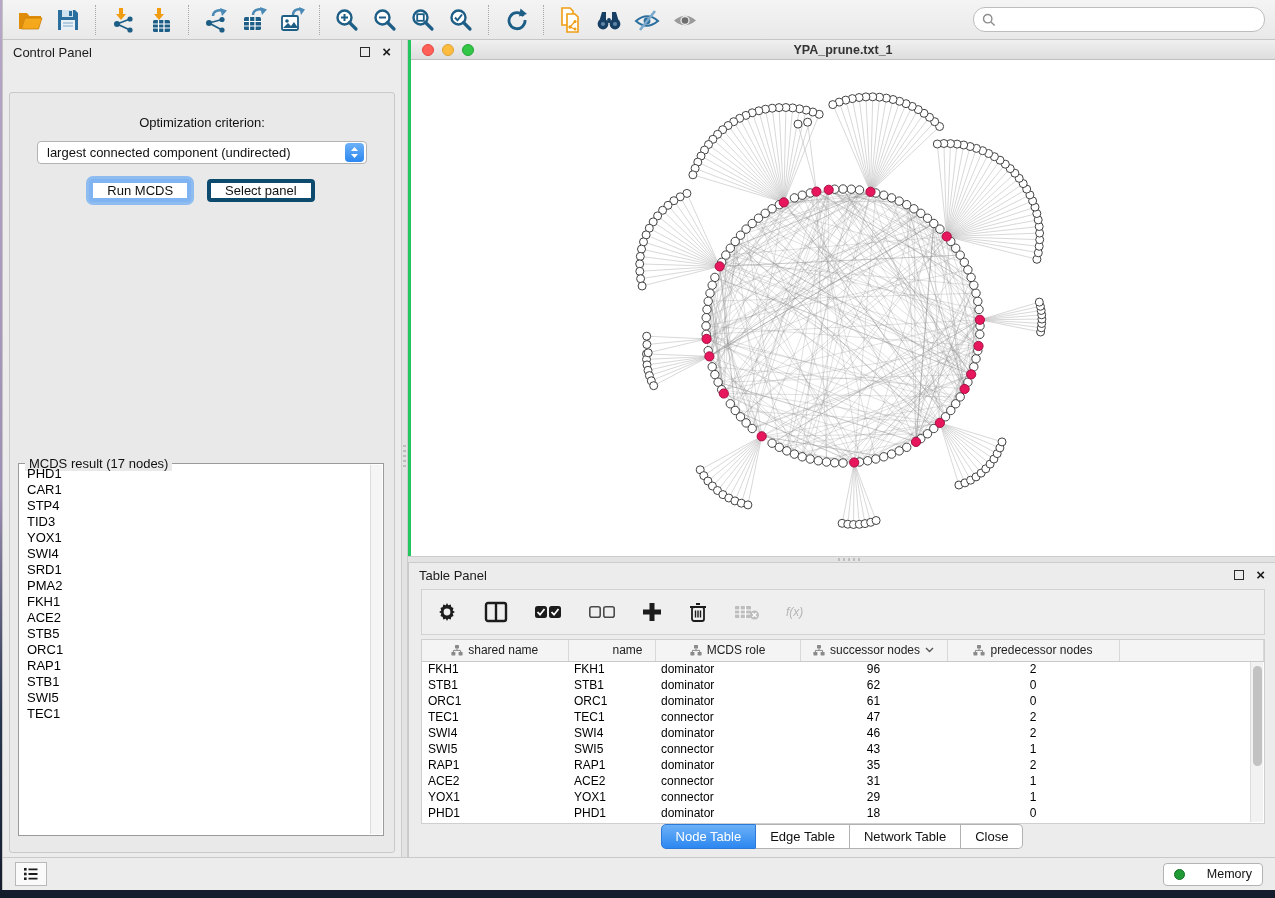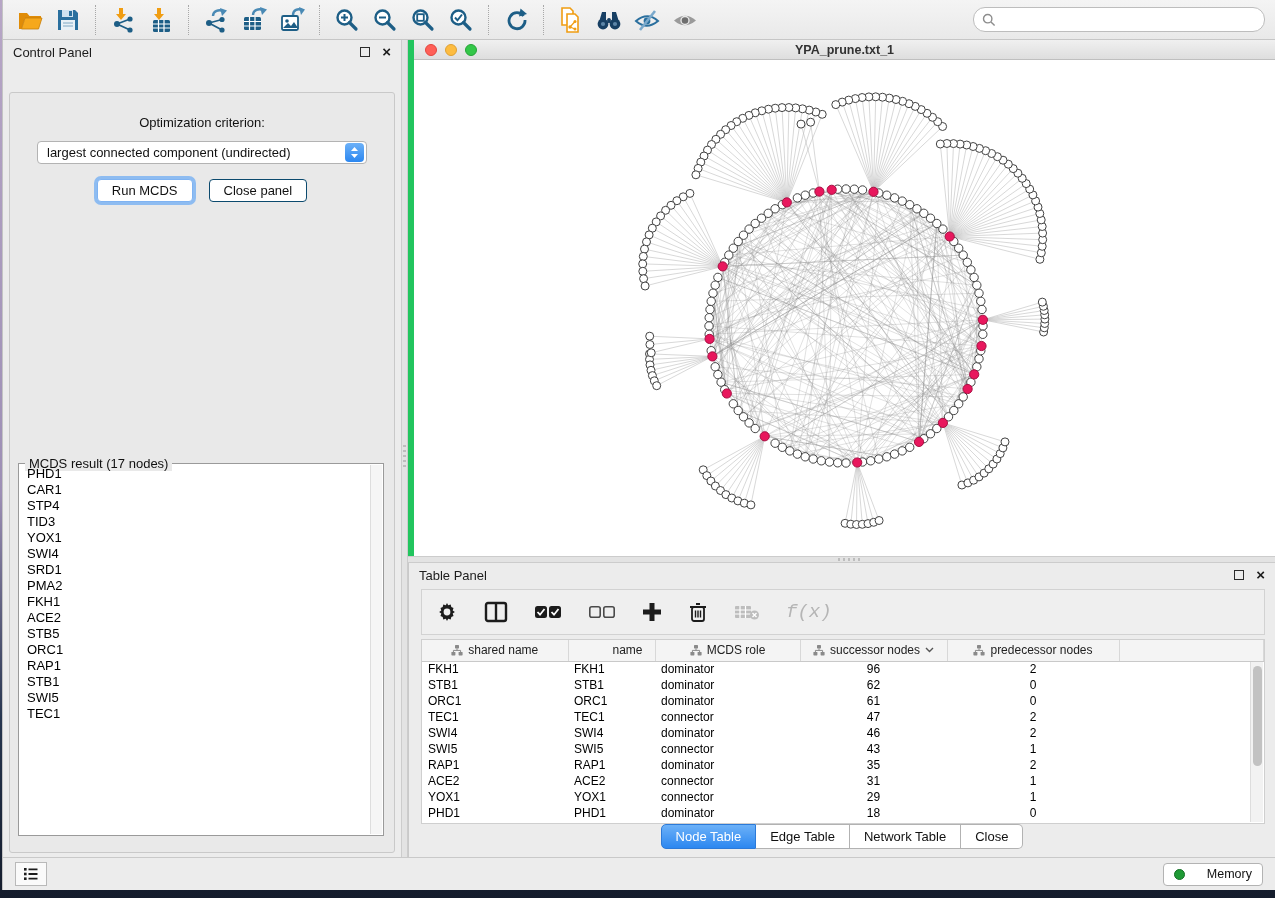--- a/index.html
+++ b/index.html
@@ -35,47 +35,47 @@
   .cp-tab:last-child { border-radius: 0 5px 5px 0; }
   .cp-tab.active { background: linear-gradient(#6cb1f8,#2c87f0); color: #fff; border-color: #2c7ad8; border-radius: 5px; }
   .cp-inner { position: absolute; top: 52px; left: 6px; right: 6px; bottom: 4px; background: #e9e9e9; border: 1px solid #c9c9c9; border-radius: 3px; }
   .opt-label { margin-top: 22px; text-align: center; font-size: 13px; color: #111; }
   .combo-row { display: flex; justify-content: center; margin-top: 11px; }
   .combo { width: 330px; height: 23px; background: #fff; border: 1px solid #b3b3b3; border-radius: 4px; display: flex; align-items: center; position: relative; }
   .combo .combo-text { flex: 1; font-size: 13px; padding-left: 9px; color: #111; }
   .combo .stepper { width: 19px; height: 19px; margin-right: 2px; border-radius: 4px; background: linear-gradient(#6cb1f8,#2c87f0); display: flex; flex-direction: column; align-items: center; justify-content: center; gap: 1px; }
   .stepper svg { display: block; }
   .btn-row { display: flex; justify-content: center; gap: 16px; margin-top: 15px; }
-  .mac-btn { height: 23px; padding: 0 14px; font-size: 13px; font-family: "Liberation Sans", sans-serif; background: #fff; border: 1px solid #0c4a6e; border-radius: 4px; color: #111; }
+  .mac-btn { height: 23px; padding: 0 14px; font-size: 13px; font-family: "Liberation Sans", sans-serif; background: #fff; border: 4px solid #0c4a6e; border-radius: 4px; color: #111; }
   .mac-btn.focused { box-shadow: 0 0 0 3px rgba(93,164,246,.65); border-color: #7fb3f2; }
   .mcds-fieldset { position: absolute; top: 370px; left: 8px; right: 10px; bottom: 16px; border: 1px solid #9a9a9a; background: #fff; }
   .mcds-legend { position: absolute; top: -8px; left: 6px; background: #e9e9e9; padding: 0 4px; font-size: 13px; color: #111; }
   .mcds-list { position: absolute; inset: 2px 14px 2px 2px; overflow: hidden; }
   .mcds-list .item { font-size: 13px; line-height: 16px; padding-left: 6px; color: #000; }
   .mcds-scroll { position: absolute; top: 1px; bottom: 1px; right: 1px; width: 12px; background: #f5f5f5; border-left: 1px solid #ddd; }
 
   
-  .net-window { height: 516px; display: flex; flex-direction: column; border-left: 6px solid #22c55e; }
+  .net-window { height: 516px; display: flex; flex-direction: column; border-left: 3px solid #22c55e; }
   .net-titlebar { height: 20px; background: linear-gradient(#f0f0f0,#dedede); border-bottom: 1px solid #bfbfbf; display: flex; align-items: center; position: relative; }
   .traffic { display: flex; gap: 8px; margin-left: 11px; }
   .traffic span { width: 12px; height: 12px; border-radius: 50%; display: inline-block; }
   .net-title { position: absolute; left: 0; right: 0; text-align: center; font-size: 12.5px; font-weight: bold; color: #333; }
   .net-canvas { flex: 1; background: #fff; position: relative; overflow: hidden; }
   .chord { stroke: #8a8a8a; stroke-opacity: .32; stroke-width: .8; }
   .fan { stroke: #bdbdbd; stroke-opacity: .85; stroke-width: .7; }
   .ringnode, .leaf { fill: #fff; stroke: #424242; stroke-width: 1; }
   .hub { fill: #e8175d; stroke: #a70f42; stroke-width: 1; }
   .h-splitter { height: 7px; background: #e3e3e3; border-top: 1px solid #cccccc; border-bottom: 1px solid #cccccc; position: relative; }
   .h-splitter .grip { position: absolute; left: 430px; top: 1px; height: 3px; width: 22px; background: repeating-linear-gradient(90deg,#bdbdbd 0 2px, transparent 2px 5px); }
 
   
   .table-panel { flex: 1; position: relative; background: #ececec; border-left: 1px solid #c9c9c9; }
   .tp-toolbar { position: absolute; top: 26px; left: 12px; right: 10px; height: 46px; background: #efefef; border: 1px solid #d2d2d2; display: flex; align-items: center; padding-left: 14px; gap: 26px; }
   .tp-icon { display: flex; align-items: center; }
-  .fx-label { font-family: Liberation Mono, monospace; font-style: italic; font-size: 19px; color: #b5b5b5; }
+  .fx-label { font-family: Liberation Sans, sans-serif; font-style: italic; font-size: 12px; color: #b5b5b5; }
   .table-wrap { position: absolute; top: 76px; left: 12px; right: 10px; bottom: 33px; background: #fff; border: 1px solid #cfcfcf; overflow: hidden; }
   table.datatable { border-collapse: collapse; table-layout: fixed; width: 100%; }
   table.datatable th { background: #f4f4f4; border-right: 1px solid #d8d8d8; border-bottom: 1px solid #c9c9c9; font-size: 12px; font-weight: normal; color: #222; height: 21px; text-align: center; white-space: nowrap; overflow: hidden; }
   table.datatable th .hcell { display: flex; align-items: center; justify-content: center; gap: 5px; padding: 0 4px; }
   table.datatable td { font-size: 12px; color: #000; height: 16px; padding: 0 6px; white-space: nowrap; overflow: hidden; }
   td.num { text-align: center; padding-right: 14px; }
   .tbl-scroll { position: absolute; top: 22px; right: 1px; bottom: 1px; width: 13px; background: #f2f2f2; border-left: 1px solid #ddd; }
   .tbl-thumb { position: absolute; top: 4px; left: 1.5px; width: 9px; height: 100px; background: #c2c2c2; border-radius: 5px; }
   .tp-tabs { position: absolute; bottom: 8px; left: 0; right: 0; display: flex; justify-content: center; }
   .tp-tab { font-size: 13px; padding: 4px 14px; background: #fff; border: 1px solid #b2b2b2; border-left-width: 0; color: #111; }
@@ -254,21 +254,21 @@
                     <path d="M1 5 4.5 1 8 5z" fill="#fff"></path>
                   </svg>
               <svg width="9" height="6" viewBox="0 0 9 6">
                     <path d="M1 1 4.5 5 8 1z" fill="#fff"></path>
                   </svg>
             </span>
           </div>
         </div>
         <div class="btn-row">
           <button class="mac-btn focused">Run MCDS</button>
-          <button class="mac-btn">Close panel</button>
+          <button class="mac-btn">Select panel</button>
         </div>
         <div class="mcds-fieldset">
           <span class="mcds-legend">MCDS result (17 nodes)</span>
           <div class="mcds-list">
                 <div class="item">PHD1</div>
                 <div class="item">CAR1</div>
                 <div class="item">STP4</div>
                 <div class="item">TID3</div>
                 <div class="item">YOX1</div>
                 <div class="item">SWI4</div>

